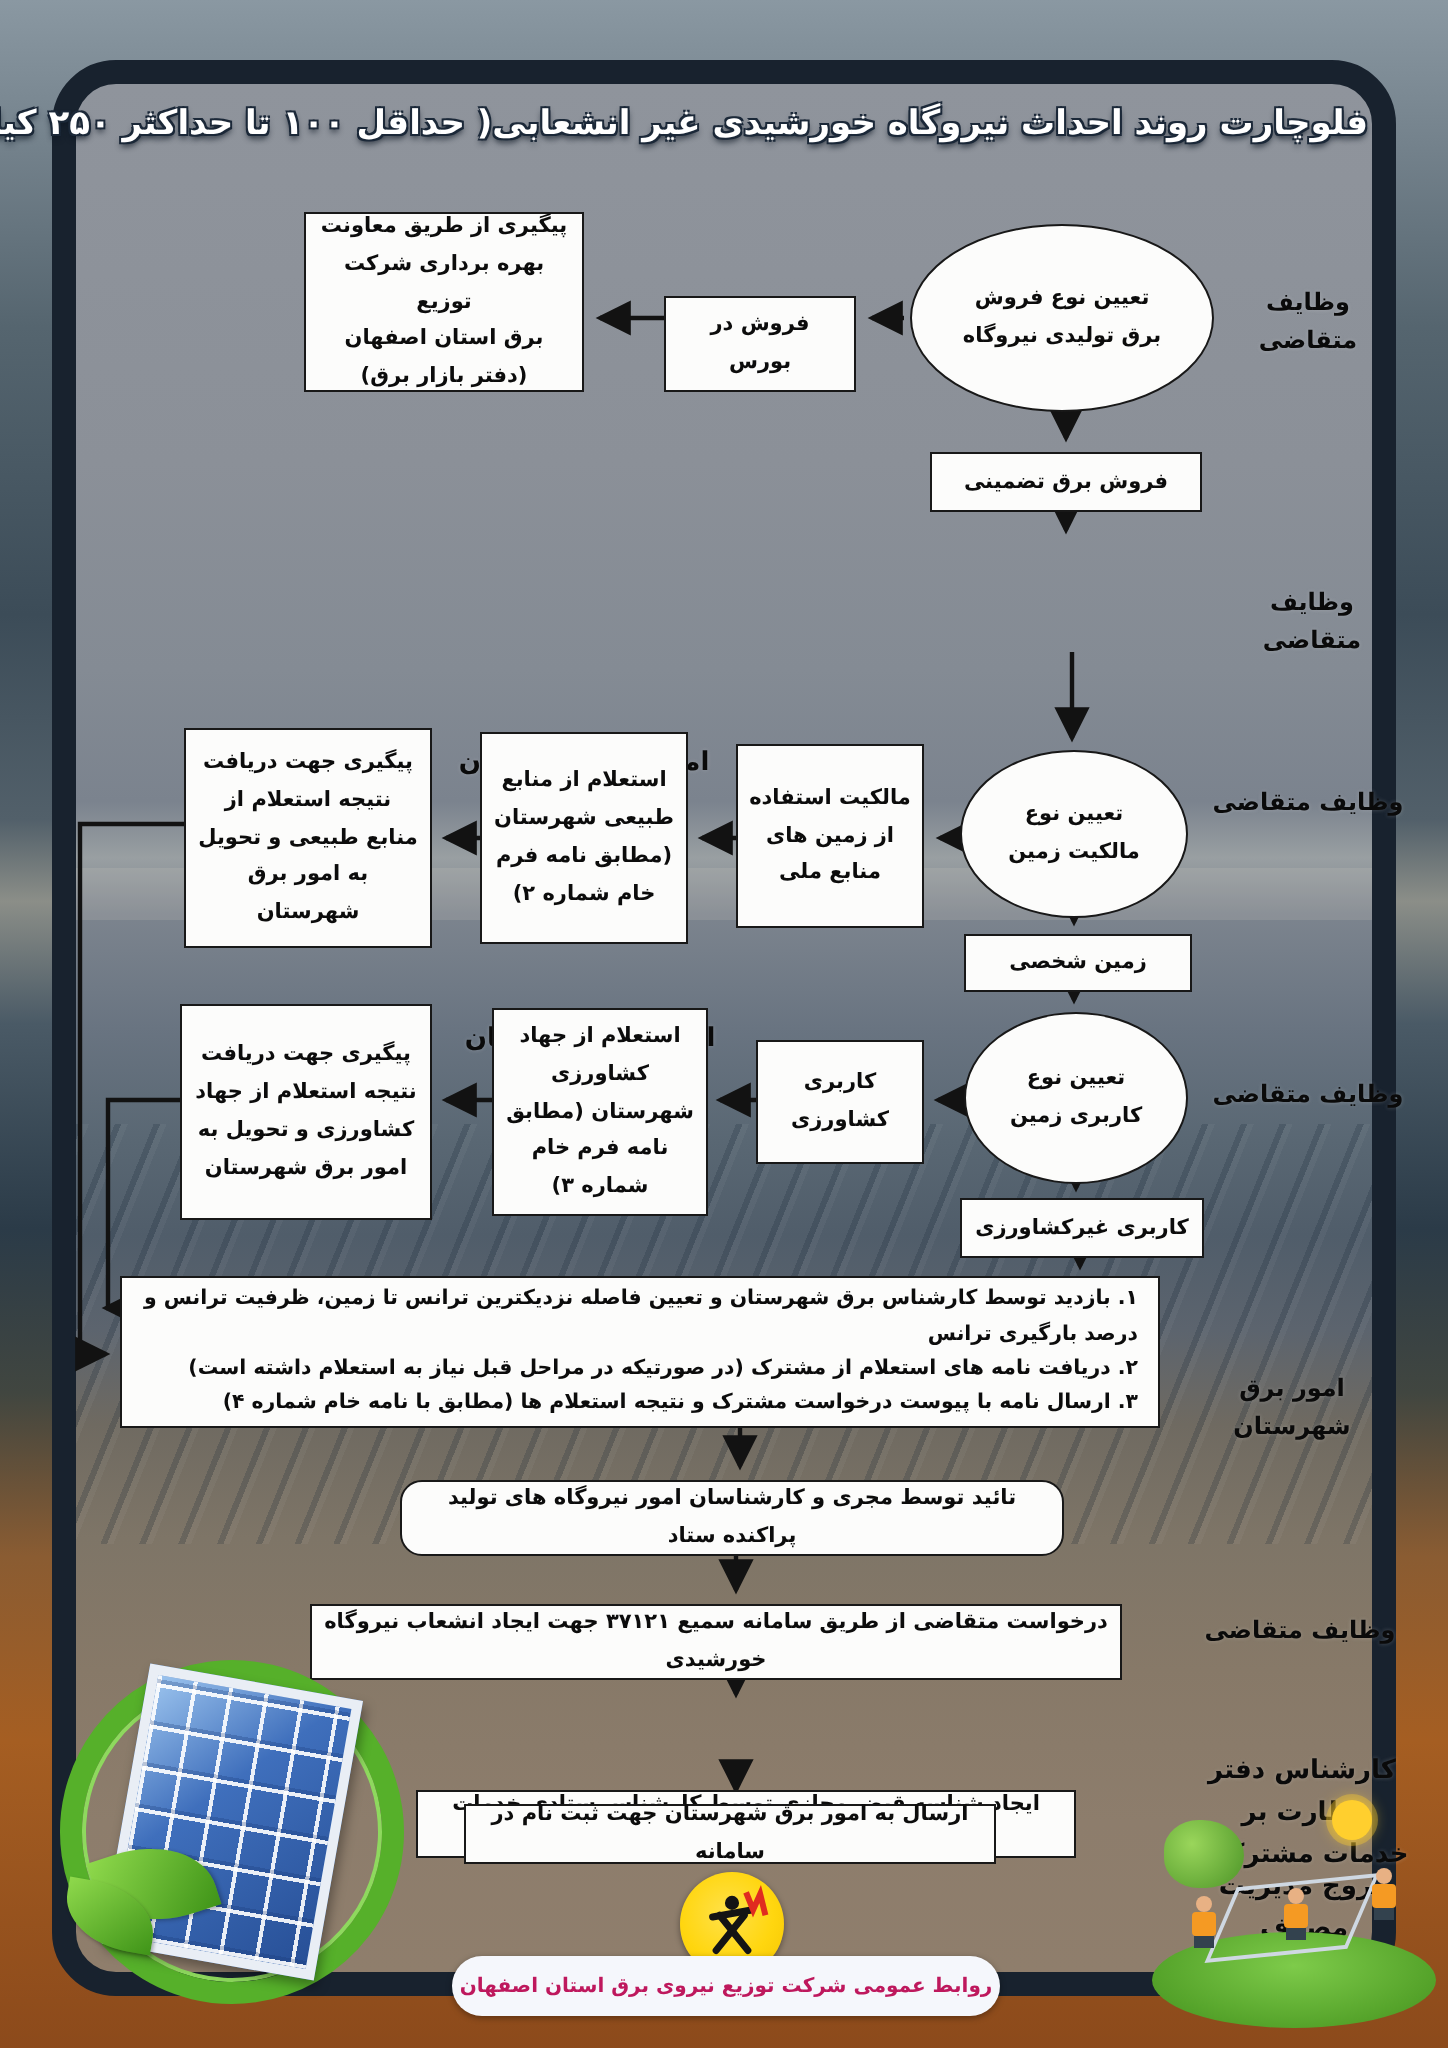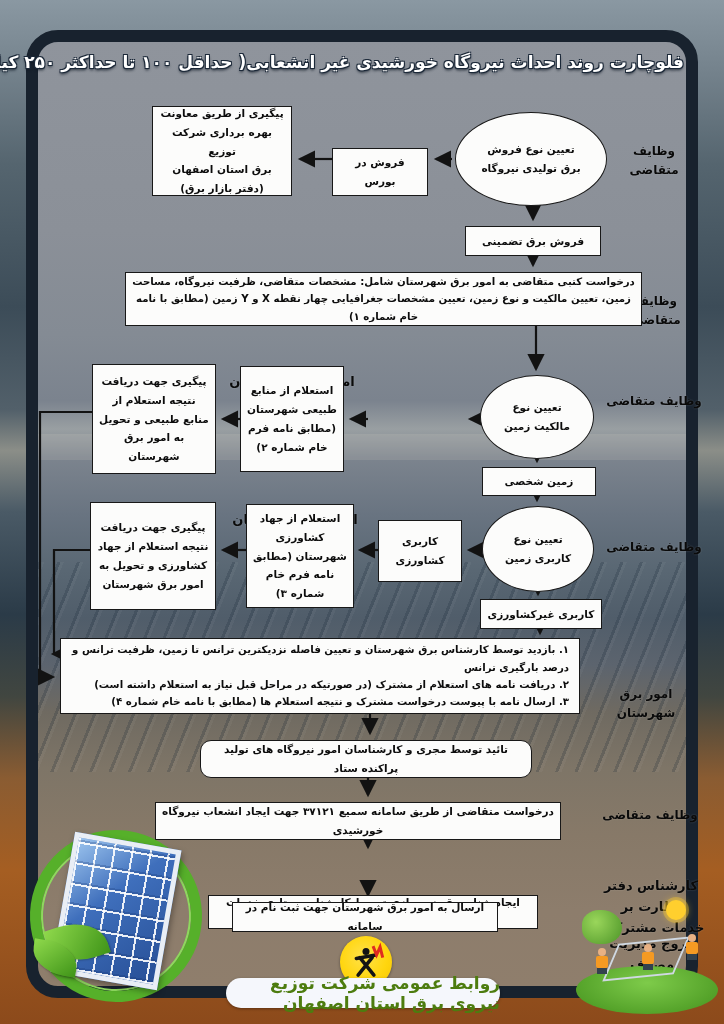--- a/index.html
+++ b/index.html
@@ -45,21 +45,21 @@
     font-weight:bold;font-size:12px;line-height:1.6;
     text-shadow:0 0 2px rgba(230,230,230,.25);
   }
   .lbl-sm{font-size:13px;margin-top:36px;}
   
   .logo-circle{position:absolute;left:340px;top:936px;width:52px;height:52px;border-radius:50%;
     background:radial-gradient(circle at 45% 40%, #ffe14a 0%, #ffd60f 55%, #f4c400 100%);
     display:flex;align-items:center;justify-content:center;box-shadow:0 1px 3px rgba(0,0,0,.4);}
   .footer-pill{position:absolute;left:226px;top:978px;width:274px;height:30px;border-radius:15px;
     background:#f5f7fc;display:flex;align-items:center;justify-content:center;direction:rtl;
-    color:#4d7c0f;font-weight:bold;font-size:17px;box-shadow:0 1px 3px rgba(0,0,0,.35);}
+    color:#be185d;font-weight:bold;font-size:10px;box-shadow:0 1px 3px rgba(0,0,0,.35);}
   
   .eco{position:absolute;left:20px;top:826px;width:180px;height:168px;}
   .eco .ring{position:absolute;left:10px;top:4px;width:150px;height:150px;border-radius:50%;
     border:11px solid #56b02a;box-shadow:inset 0 0 0 2px #8ed95e;transform:rotate(-8deg);}
   .eco .panel{position:absolute;left:42px;top:14px;width:98px;height:132px;transform:rotate(10deg);
     background-color:#3d74c0;border:5px solid #e9eef5;box-shadow:2px 3px 6px rgba(0,0,0,.35);
     background-image:
       repeating-linear-gradient(0deg, rgba(255,255,255,.9) 0 2px, rgba(20,50,110,.25) 2px 4px, transparent 4px 21px),
       repeating-linear-gradient(90deg, rgba(255,255,255,.9) 0 2px, transparent 2px 18px),
       linear-gradient(135deg,#9cc4ee 0%, #3f6fbc 40%, #274f96 100%);}
@@ -135,31 +135,30 @@
   <div class="node" style="left:332px;top:148px;width:96px;height:48px;">فروش در بورس</div>
   <div class="node" style="left:152px;top:106px;width:140px;height:90px;">
       <span class="pre">پیگیری از طریق معاونت
 بهره برداری  شرکت توزیع
 برق استان اصفهان
 (دفتر بازار برق)</span>
     </div>
 
   <div class="node" style="left:465px;top:226px;width:136px;height:30px;">فروش برق تضمینی</div>
   <div class="lbl" style="left:610px;top:292px;width:92px;">وظایف متقاضی</div>
-  <div class="node wide" style="left:125px;top:272px;width:517px;height:54px;">
-    <div>
-      <span>درخواست کتبی متقاضی به امور برق شهرستان شامل: مشخصات متقاضی، ظرفیت نیروگاه،  مساحت زمین،</span>
-      <span>تعیین مالکیت و نوع زمین، تعیین مشخصات جغرافیایی چهار نقطه X و Y زمین </span><span class="b">(مطابق با نامه خام شماره ۱)</span>
-    </div>
-  </div>
 
   <div class="lbl" style="left:606px;top:392px;width:96px;">وظایف متقاضی</div>
   <div class="node ellipse" style="left:480px;top:375px;width:114px;height:84px;">
       <span class="pre">تعیین نوع
 مالکیت زمین</span>
+    </div>
+  <div class="node" style="left:368px;top:372px;width:94px;height:92px;">
+      <span class="pre">مالکیت استفاده
+از زمین های
+منابع ملی</span>
     </div>
   <div class="lbl lbl-sm" style="left:228px;top:336px;width:128px;">امور برق شهرستان</div>
   <div class="node" style="left:240px;top:366px;width:104px;height:106px;">
     <div><span>استعلام از منابع طبیعی شهرستان </span><span class="b">(مطابق نامه فرم خام شماره ۲)</span></div>
   </div>
   <div class="lbl lbl-sm" style="left:110px;top:342px;width:80px;">متقاضی</div>
   <div class="node" style="left:92px;top:364px;width:124px;height:110px;">پیگیری جهت دریافت نتیجه استعلام از منابع طبیعی و تحویل به امور برق شهرستان</div>
 
   <div class="node" style="left:482px;top:467px;width:114px;height:29px;">زمین شخصی</div>
 

